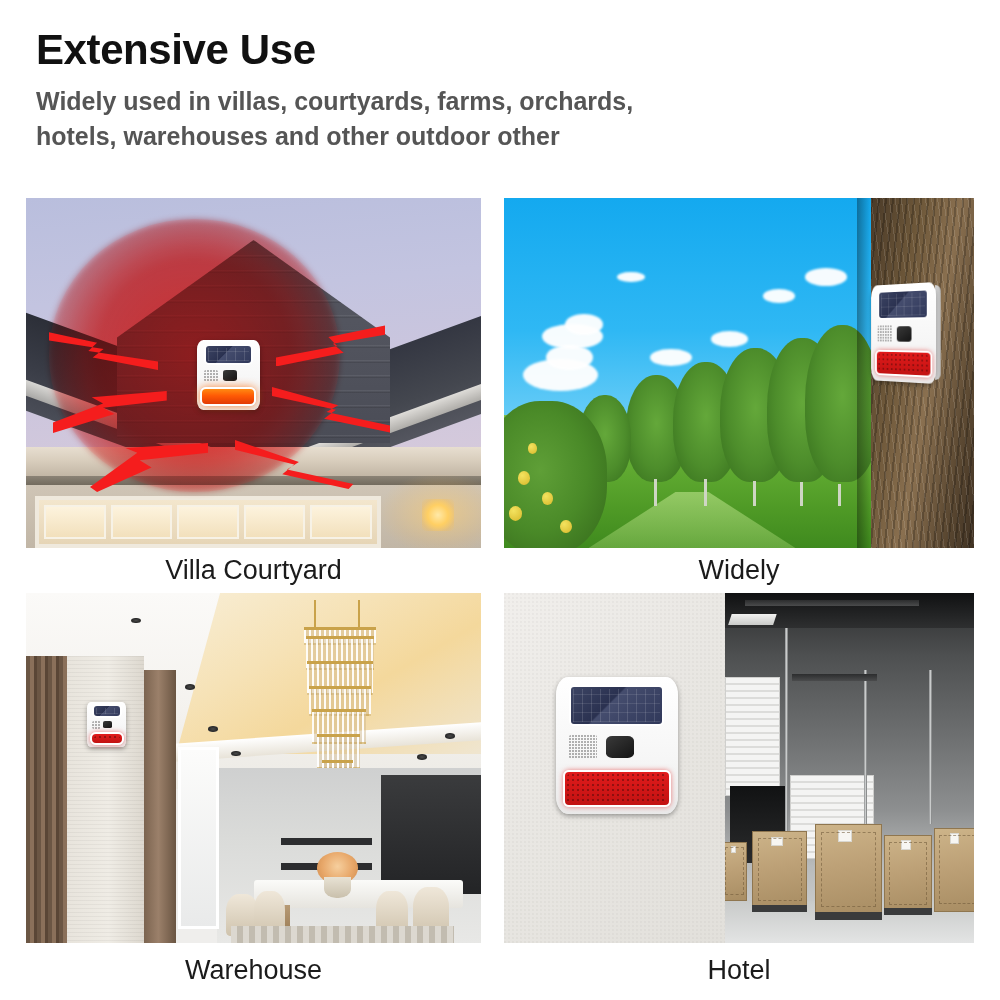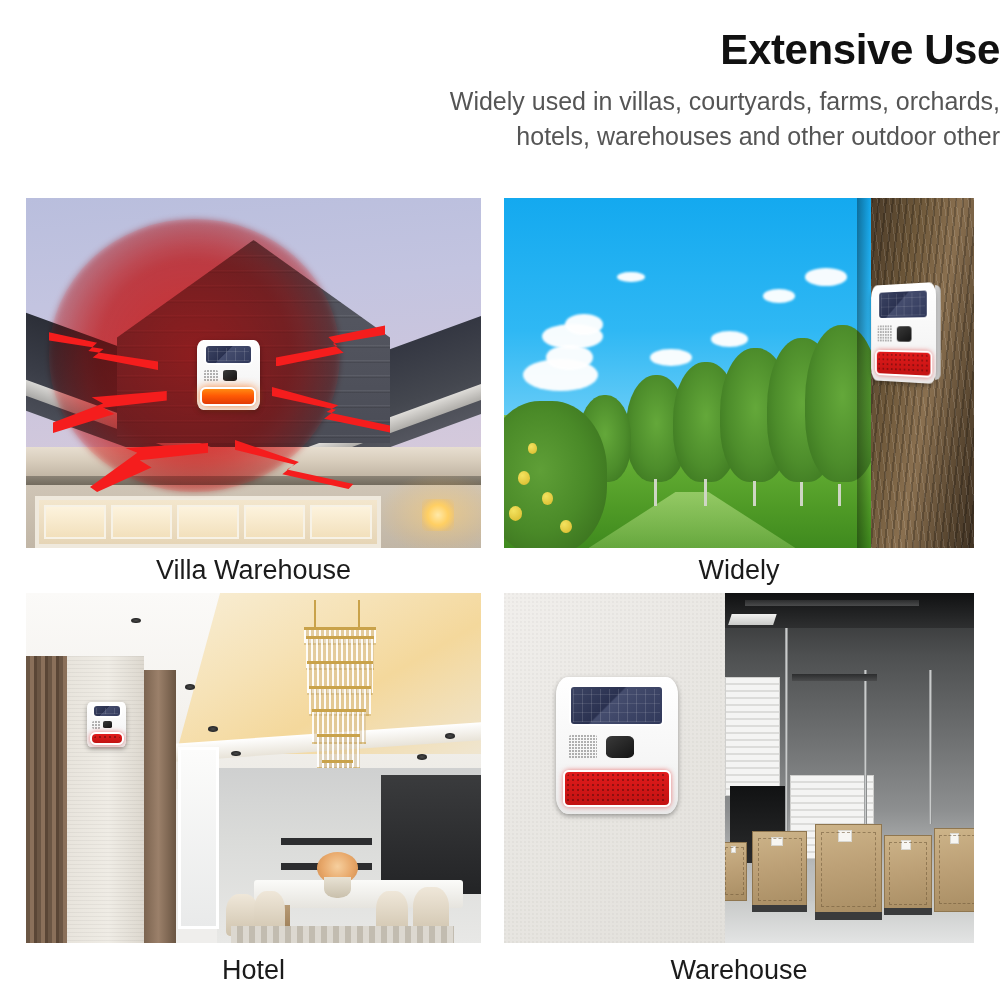--- a/index.html
+++ b/index.html
@@ -7,27 +7,27 @@
   body{
     width:1000px;height:1000px;
     background:#ffffff;
     font-family:"Liberation Sans","DejaVu Sans",sans-serif;
     overflow:hidden;
     position:relative;
   }
   .page{width:1000px;height:1000px;position:relative;}
 
   
-  .header{padding-top:28px;text-align:right;}
+  .header{padding-top:28px;text-align:left;padding-left:36px;}
   .title{
     font-size:42px;font-weight:bold;color:#111111;
     letter-spacing:-0.4px;line-height:1.05;margin:0 0 12px 0;
   }
   .subtitle{
-    font-size:25px;color:#555555;line-height:1.38;margin:0;font-weight:400;
+    font-size:25px;color:#555555;line-height:1.38;margin:0;font-weight:700;
   }
   .subtitle .sub-line{display:block;}
 
   
   .grid{
     position:absolute;left:0;top:198px;width:1000px;
     display:grid;
     grid-template-columns:455px 470px;
     grid-template-rows:350px 45px 350px 55px;
     justify-content:center;
@@ -491,21 +491,21 @@
           <div class="dev-solar"></div>
           <div class="dev-mid">
             <div class="dev-grille"></div>
             <div class="dev-lens"></div>
           </div>
           <div class="dev-strobe"></div>
         </div>
       </div>
     </div>
 
-    <div class="caption">Villa Warehouse</div>
+    <div class="caption">Villa Courtyard</div>
     <div class="caption">Widely</div>
 
     <div class="cell-img">
       <div class="photo">
         <div class="hot-bg"></div>
         <div class="hot-ceiling"></div>
         <div class="hot-cove"></div>
         <div class="hot-cove-edge"></div>
 
         <div class="hot-downlight" style="left:23%;top:7%"></div>
@@ -601,17 +601,17 @@
           <div class="dev-solar"></div>
           <div class="dev-mid">
             <div class="dev-grille"></div>
             <div class="dev-lens"></div>
           </div>
           <div class="dev-strobe"></div>
         </div>
       </div>
     </div>
 
+    <div class="caption">Warehouse</div>
     <div class="caption">Hotel</div>
-    <div class="caption">Warehouse</div>
 
   </div>
 </div>
 
 </body></html>

